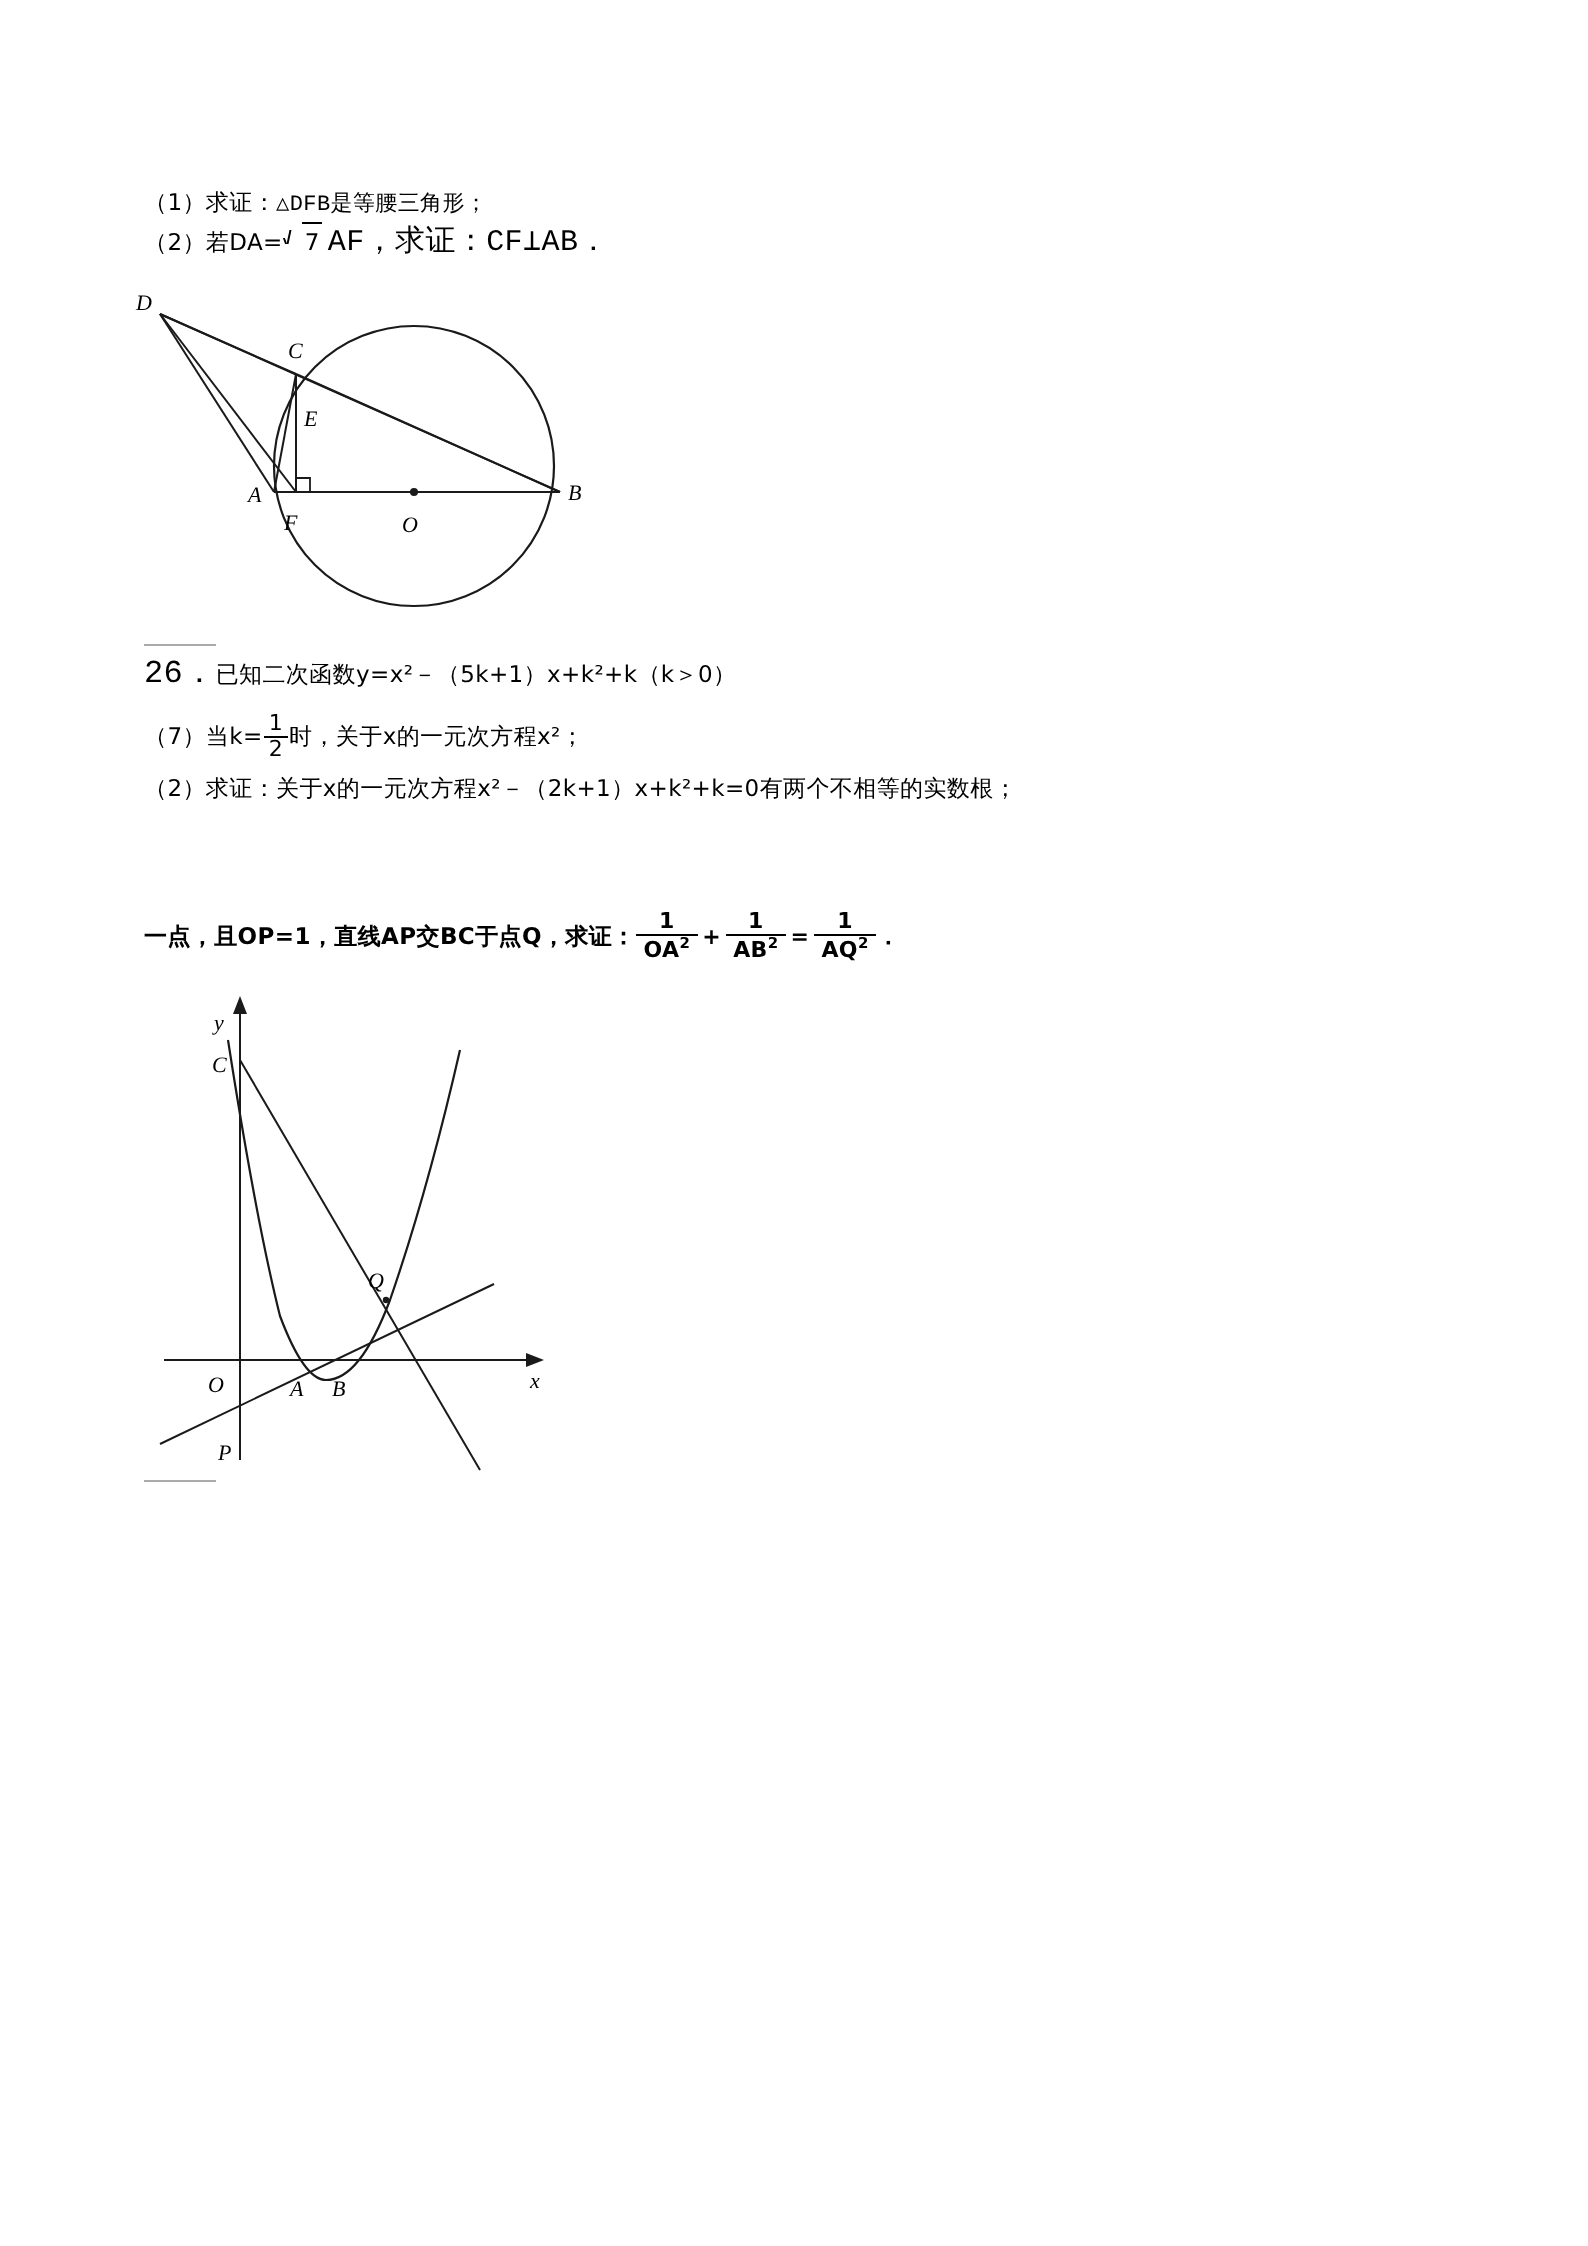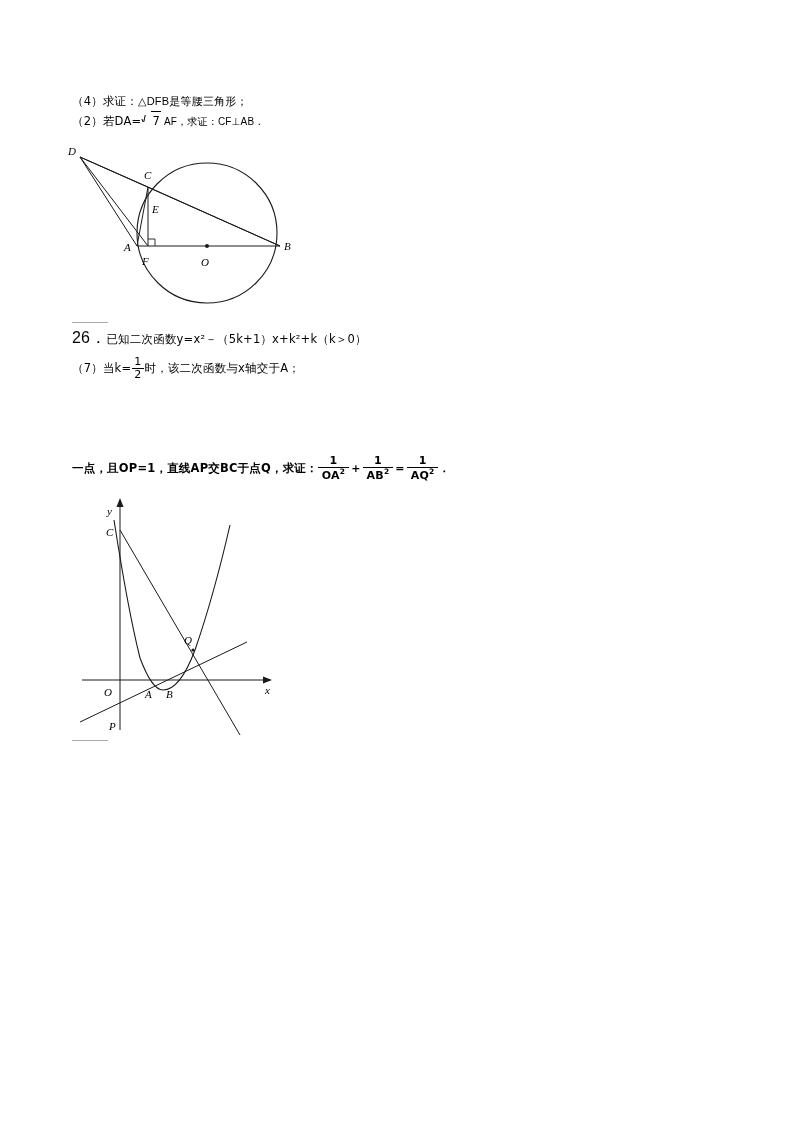--- a/index.html
+++ b/index.html
@@ -24,21 +24,21 @@
   .block {
     position: absolute;
   }
   .cn {
     font-family: "DejaVu Sans", sans-serif;
     font-size: 11.5px;
     line-height: 19px;
     letter-spacing: 0.2px;
   }
   .mono-ish {
-    font-family: Liberation Sans, sans-serif;
+    font-family: Liberation Mono, monospace;
     text-align: center;
   }
   .line {
     white-space: nowrap;
   }
   sup {
     font-size: 0.68em;
     vertical-align: super;
   }
   
@@ -128,27 +128,27 @@
     font-size: 11px;
   }
 </style>
 </head>
 <body>
 
 <div class="page">
 
   <div class="block cn" style="left:72px; top:92px; width:640px;">
     <span class="line">
-      <span>（4）求证：</span><span class="mono-ish" style="font-size:11px;">△DFB是等腰三角形；</span>
+      <span>（1）求证：</span><span class="mono-ish" style="font-size:11px;">△DFB是等腰三角形；</span>
     </span>
   </div>
 
   <div class="block cn" style="left:72px; top:111px; width:640px;">
     <span class="line">
-      <span>（2）若DA=</span><span class="sqrt"><span class="bar">7</span></span><span class="mono-ish" style="font-size:10px;">AF，求证：CF⊥AB．</span>
+      <span>（2）若DA=</span><span class="sqrt"><span class="bar">7</span></span><span class="mono-ish" style="font-size:15px;">AF，求证：CF⊥AB．</span>
     </span>
   </div>
 
   <div class="fig" style="left:62px; top:135px;">
     <svg width="420" height="175" viewBox="0 0 420 175" xmlns="http://www.w3.org/2000/svg">
 
       <circle cx="145" cy="98" r="70" fill="none" stroke="#1a1a1a" stroke-width="1.1"></circle>
 
       <line x1="75" y1="111" x2="218" y2="111" stroke="#1a1a1a" stroke-width="1"></line>
 
@@ -180,24 +180,27 @@
   <div class="hr-sep" style="left:72px; top:322px;"></div>
 
   <div class="block cn" style="left:72px; top:328px; width:660px;">
     <span class="line">
       <span class="mono-ish" style="font-size:16px;">26．</span><span>已知二次函数y=x²－（5k+1）x+k²+k（k＞0）</span>
     </span>
   </div>
 
   <div class="block cn" style="left:72px; top:356px; width:660px;">
     <span class="line">
-      <span>（7）当k=</span><span class="frac"><span class="num">1</span><span class="den">2</span></span><span>时，该二次函数与x轴交于A；</span>
-    </span>
-  </div>
-
+      <span>（7）当k=</span><span class="frac"><span class="num">1</span><span class="den">2</span></span><span>时，关于x的一元次方程x²；</span>
+    </span>
+  </div>
+
+  <div class="block cn" style="left:72px; top:385px; width:690px;">
+    <span class="line">（2）求证：关于x的一元次方程x²－（2k+1）x+k²+k=0有两个不相等的实数根；</span>
+  </div>
 
 
   <div class="block cn" style="left:72px; top:455px; width:700px;font-weight:bold;">
     <span style="display:inline-block; vertical-align:middle;">一点，且OP=1，直线AP交BC于点Q，求证：</span><span class="eq-frac-group"><span class="fbox"><span class="num">1</span><span class="den"><span>OA</span><sup>2</sup></span></span><span class="op">+</span><span class="fbox"><span class="num">1</span><span class="den"><span>AB</span><sup>2</sup></span></span><span class="op">=</span><span class="fbox"><span class="num">1</span><span class="den"><span>AQ</span><sup>2</sup></span></span></span><span style="display:inline-block; vertical-align:middle;">．</span>
   </div>
 
   <div class="fig" style="left:62px; top:490px;">
     <svg width="280" height="255" viewBox="0 0 280 255" xmlns="http://www.w3.org/2000/svg">
 
       <line x1="58" y1="10" x2="58" y2="240" stroke="#1a1a1a" stroke-width="1"></line>

